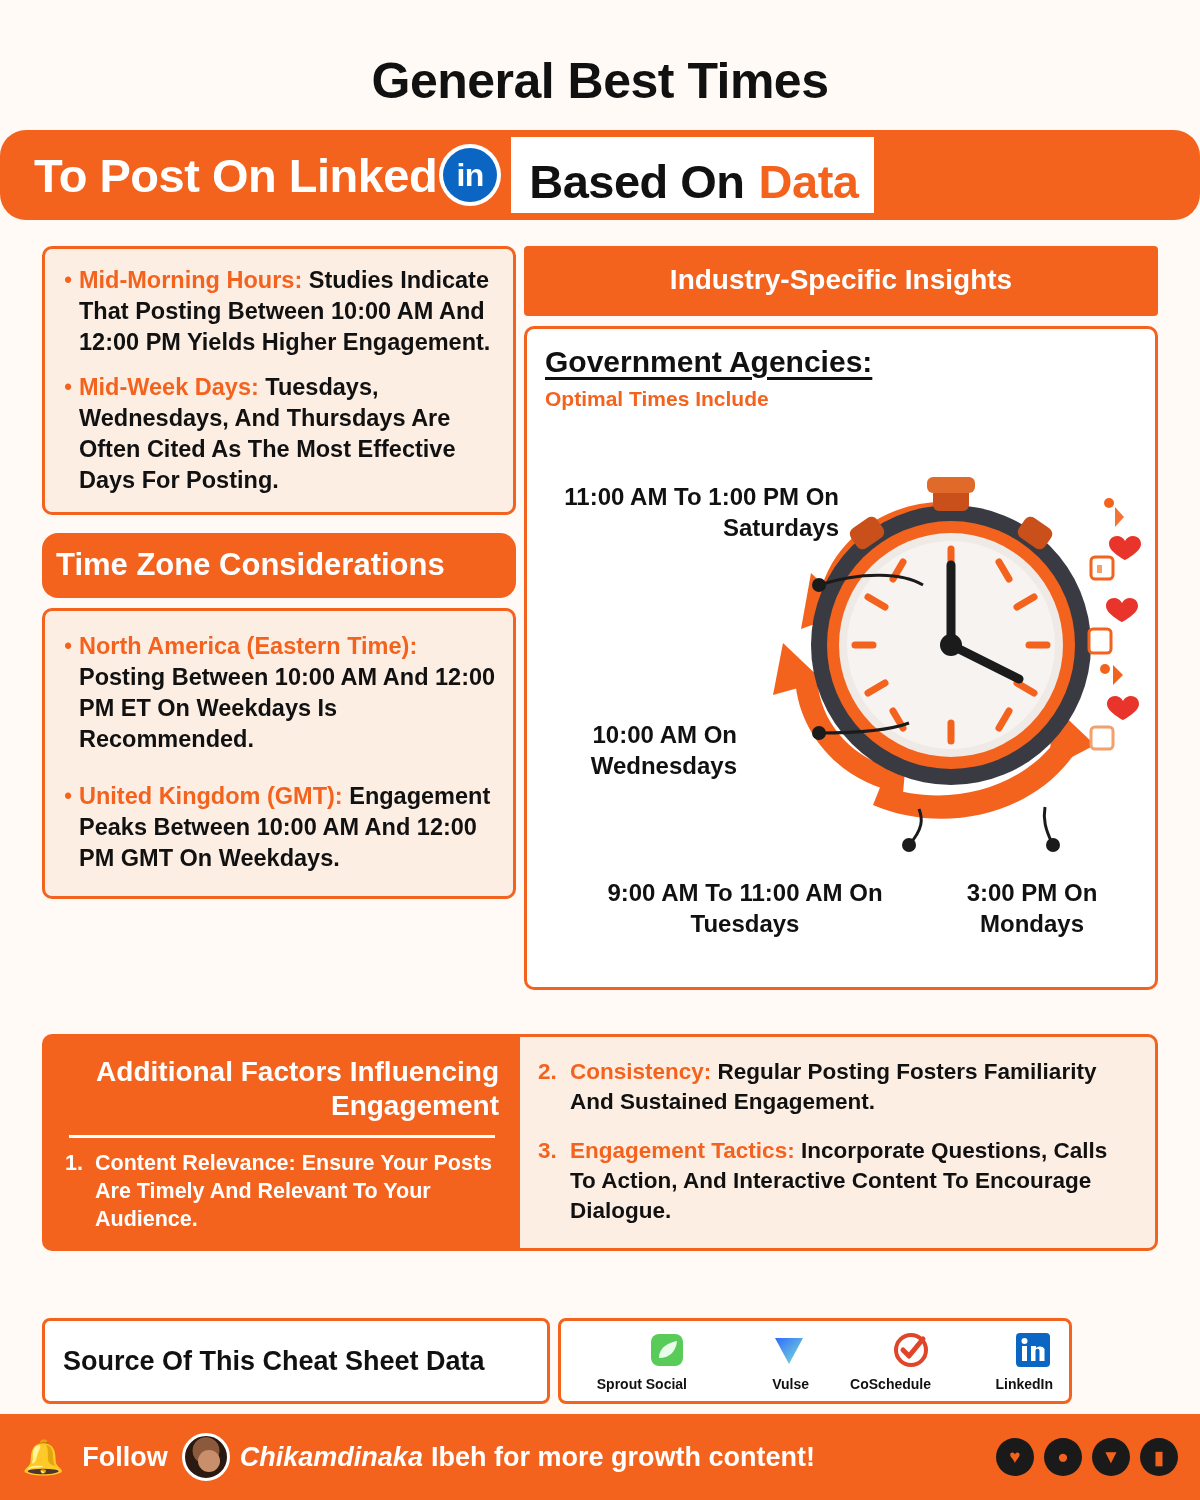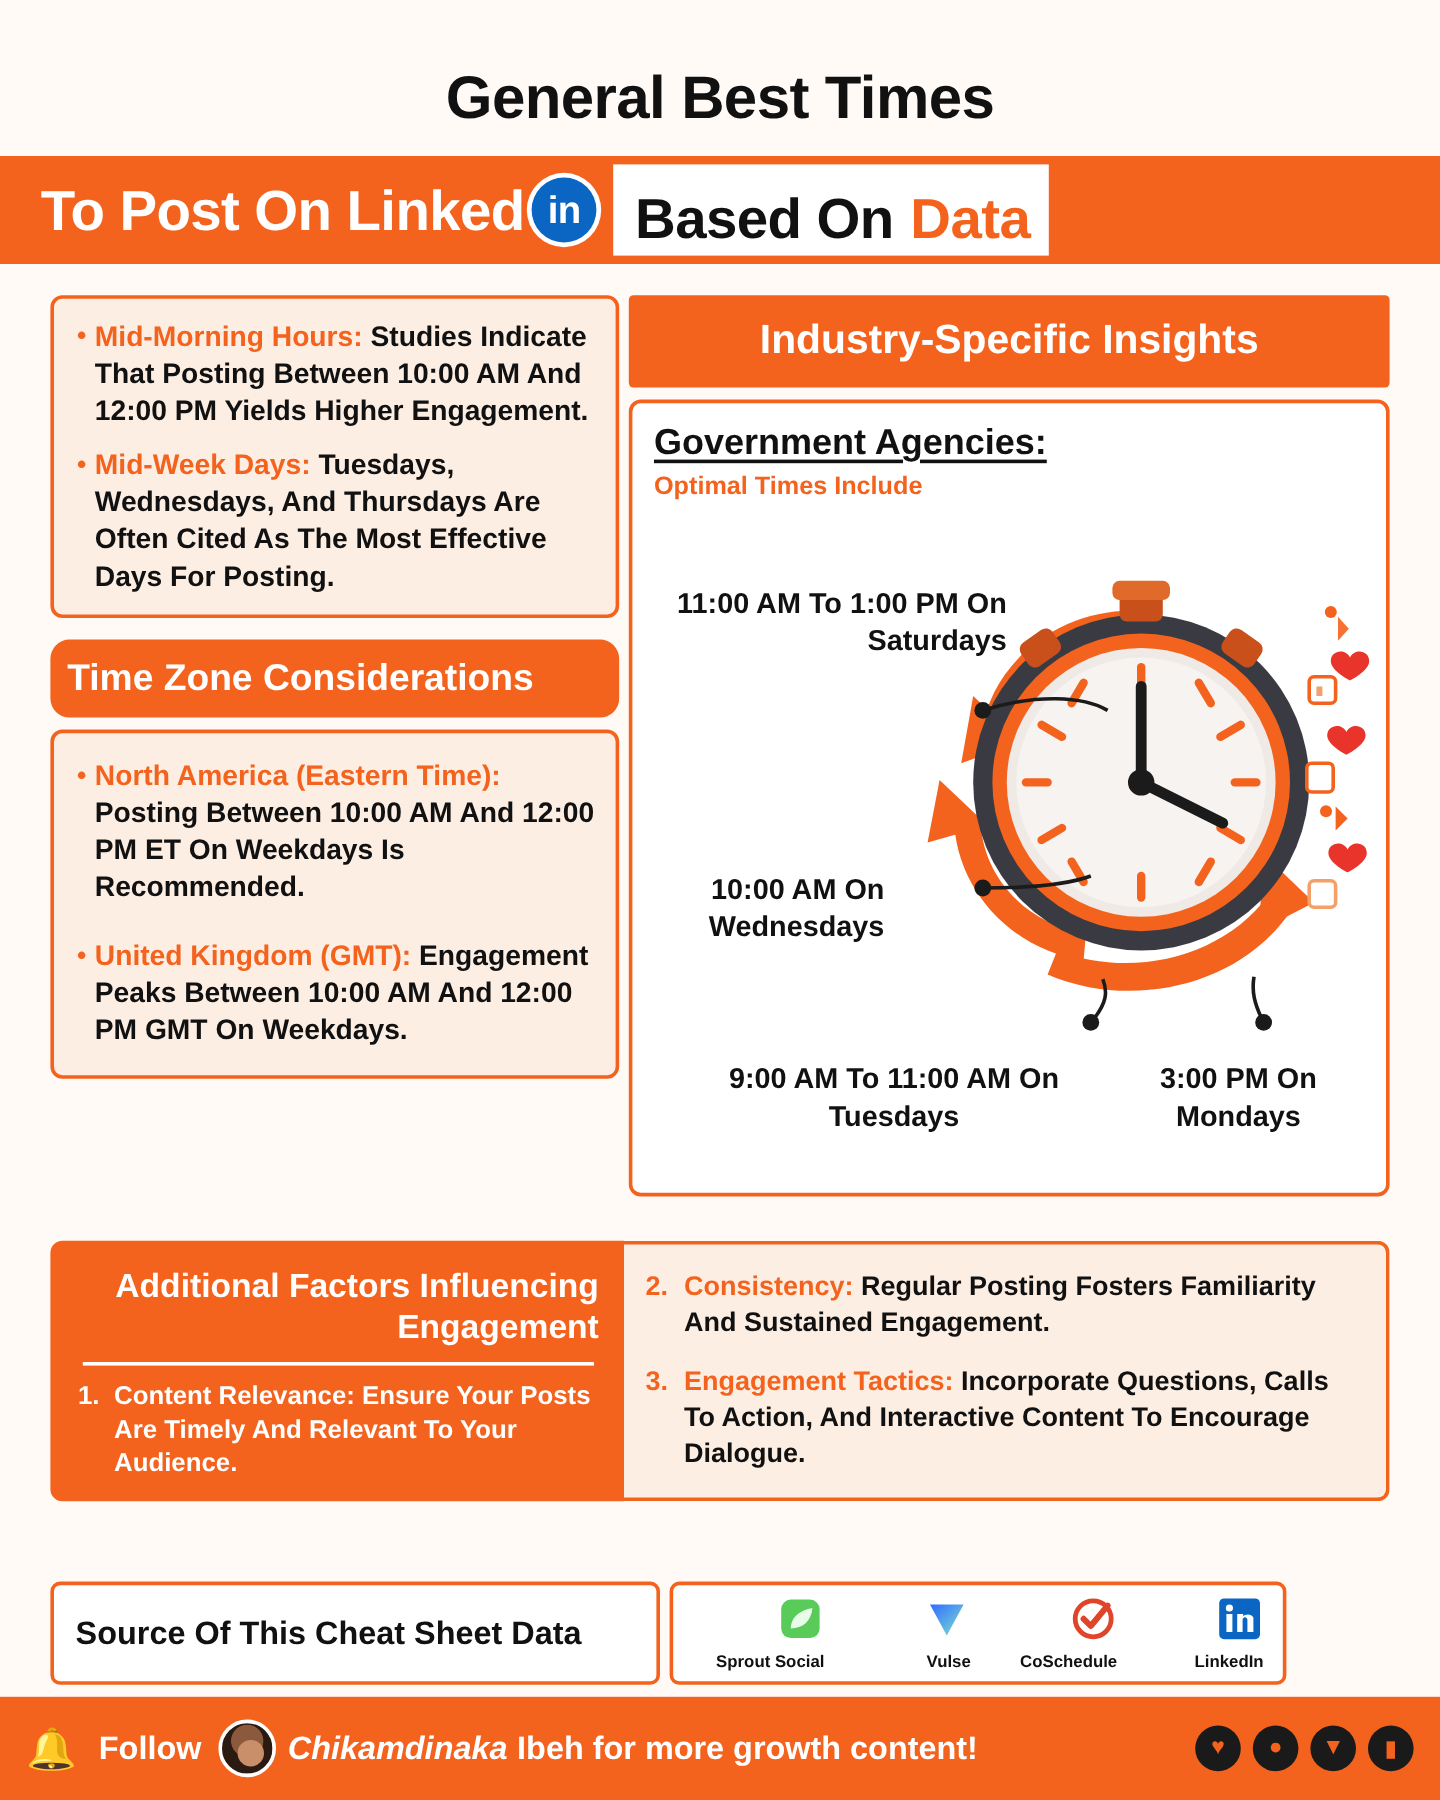--- a/index.html
+++ b/index.html
@@ -21,20 +21,21 @@
     padding-top: 52px;
     letter-spacing: -0.5px;
   }
   .band {
     margin-top: 20px;
     background: #f4631e;
     height: 90px;
     display: flex;
     align-items: center;
     padding-left: 34px;
+    border-radius: 26px;
   }
   .band-left {
     font-size: 47px;
     font-weight: bold;
     color: #fff;
     letter-spacing: -0.5px;
     display: flex;
     align-items: center;
   }
   .li-badge {
@@ -102,21 +103,21 @@
     font-size: 31px;
     font-weight: bold;
     padding: 14px 10px 15px 14px;
     border-radius: 16px;
   }
 
   
   .insights-head {
     background: #f4631e;
     color: #fff;
-    font-size: 34px;
+    font-size: 28px;
     font-weight: bold;
     text-align: center;
     padding: 18px 10px 20px;
     border-radius: 4px;
   }
   .clock-card {
     margin-top: 10px;
     border: 3px solid #f4631e;
     border-radius: 10px;
     background: #fff;

